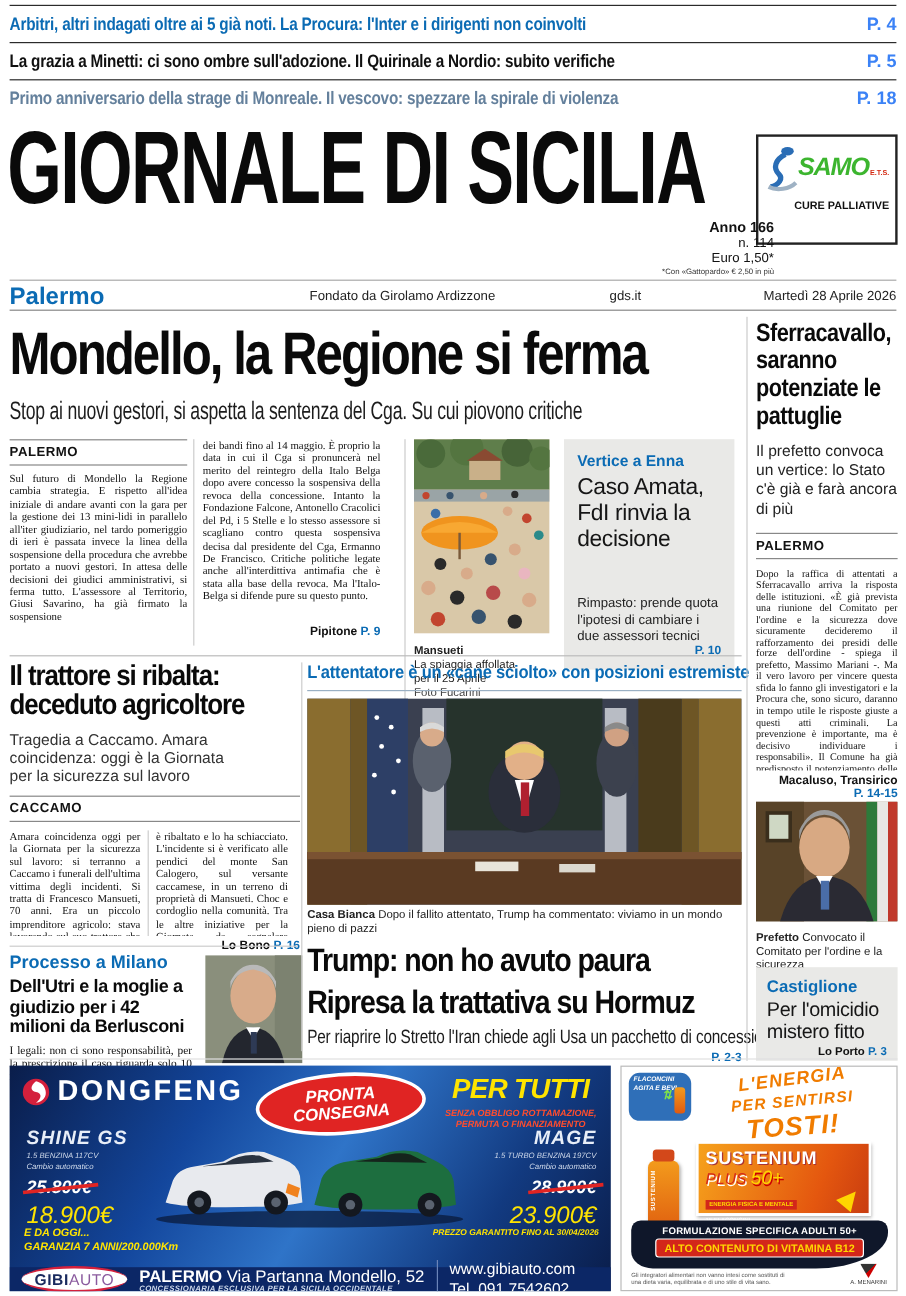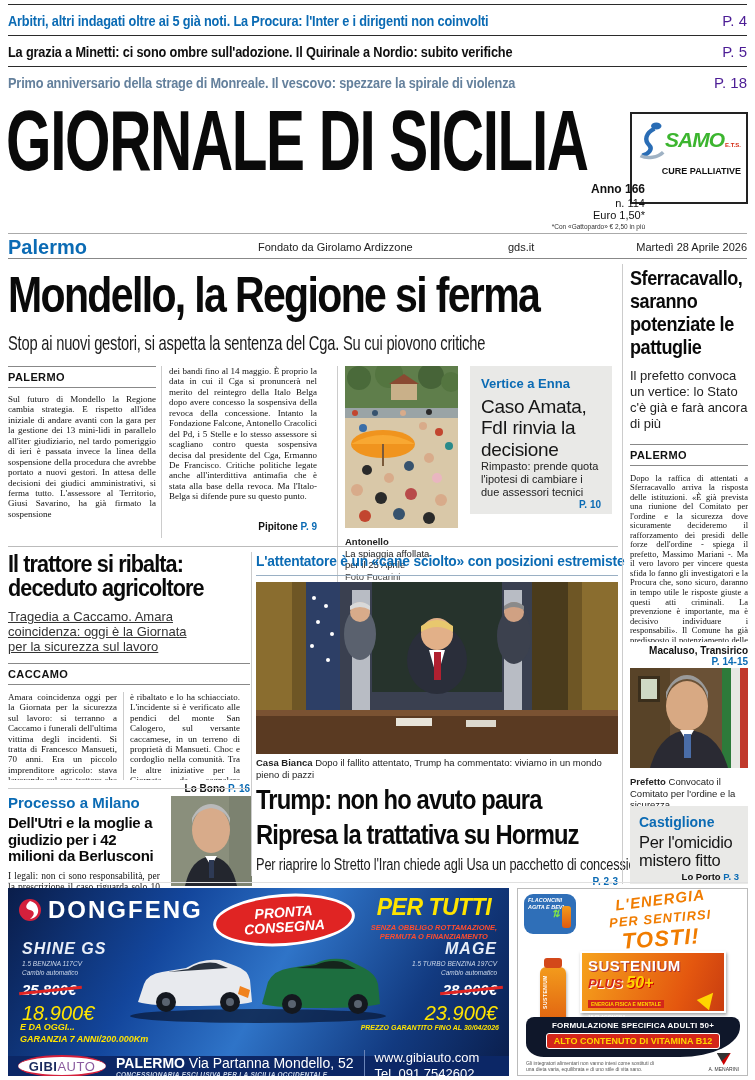--- a/index.html
+++ b/index.html
@@ -10,21 +10,21 @@
   .condense { display:inline-block; transform-origin:0 50%; white-space:nowrap; } .s85{transform:scaleX(.85);}
   .pageref { color:#0b6bb4; font-weight:bold; }
 
   
   .topstrip { position:absolute; top:4px; left:8px; right:8px; }
   .topstrip .row { height:31px; border-top:1px solid #2b2b2b; display:flex; align-items:center; justify-content:space-between; }
   .topstrip .row .txt { font-size:15px; font-weight:bold; letter-spacing:-.2px; }
   .topstrip .row.r1 .txt { color:#0b6bb4; }
   .topstrip .row.r2 .txt { color:#101010; }
   .topstrip .row.r3 .txt { color:#64809c; }
-  .topstrip .pg { font-size:15px; font-weight:normal; color:#4c1d95; white-space:nowrap; }
+  .topstrip .pg { font-size:15px; font-weight:bold; color:#3b82f6; white-space:nowrap; }
 
   
   .masthead-title { position:absolute; left:6px; top:100px; font-size:86px; line-height:.95;
     font-weight:900; letter-spacing:-2px; transform:scaleX(.68); transform-origin:left top;
     white-space:nowrap; color:#0a0a0a; font-family:"Liberation Sans",sans-serif; }
   .samo-box { position:absolute; left:630px; top:112px; width:118px; height:92px;
     border:2px solid #222; background:#fff; padding:4px 5px; }
   .samo-row { display:flex; align-items:center; }
   .samo-brand { font-size:21px; font-weight:bold; font-style:italic; color:#3cb52f; letter-spacing:-1px; }
   .samo-ets { font-size:6px; font-weight:bold; color:#d42a12; margin-left:1px; }
@@ -58,34 +58,34 @@
   .lead-col1 .serif-body { margin-top:6px; height:148px; }
   .lead-col2 { position:absolute; left:169px; top:366px; width:148px; }
   .lead-col2 .serif-body { height:152px; }
   .vsep { position:absolute; width:1px; background:#ccc; }
 
   .photo-col { position:absolute; left:345px; top:366px; width:113px; }
   .caption { font-size:9.5px; line-height:1.22; color:#222; margin-top:4px; }
   .caption .lbl { font-weight:bold; }
   .caption .credit { color:#444; }
 
-  .enna-box { position:absolute; left:470px; top:366px; width:142px; height:148px;
+  .enna-box { position:absolute; left:470px; top:366px; width:142px; height:192px;
     background:#e9e9e7; padding:10px 11px; display:flex; flex-direction:column; }
   .enna-box .kick { font-size:13px; font-weight:bold; color:#0b6bb4; }
   .enna-box .hl { font-size:19px; line-height:1.12; font-weight:400; color:#161616; margin-top:5px; letter-spacing:-.3px; }
   .enna-box .sub { font-size:11px; line-height:1.2; color:#222; margin-top:auto; }
   .enna-box .pg { text-align:right; font-size:10px; }
 
   .lead-divider { position:absolute; left:8px; top:546px; width:610px; border-top:1px solid #bbb; }
 
   
   .tractor { position:absolute; left:8px; top:552px; width:242px; }
   .tractor .hl { font-size:24px; font-weight:800; line-height:1.02; letter-spacing:-1px;
     transform:scaleX(.9); transform-origin:left top; white-space:nowrap; color:#0a0a0a; }
-  .tractor .deck { font-size:13px; line-height:1.15; color:#333; margin-top:9px; width:190px;text-decoration:underline; }
+  .tractor .deck { font-size:13px; line-height:1.15; color:#333; margin-top:9px; width:190px; }
   .tractor .kicker-bar { margin-top:8px; }
   .tractor-cols { display:flex; margin-top:7px; }
   .tractor-cols .c { width:116px; }
   .tractor-cols .c1 { border-right:1px solid #ccc; padding-right:6px; }
   .tractor-cols .c2 { padding-left:6px; }
   .tractor-cols .serif-body { height:88px; }
   .tractor-rule { position:absolute; left:8px; top:788px; width:240px; border-top:1px solid #ccc; }
 
   
   .dellutri { position:absolute; left:8px; top:794px; width:244px; }
@@ -169,21 +169,21 @@
   .su-badge .arrows { position:absolute; right:16px; top:14px; color:#7fe24a; font-size:10px; }
   .su-arc { position:absolute; left:60px; top:2px; width:165px; text-align:center; color:#f07c00;
     font-weight:bold; font-style:italic; text-shadow:0 0 2px #fff; }
   .su-arc .a1 { font-size:15px; transform:rotate(-7deg); display:inline-block; letter-spacing:1px; }
   .su-arc .a2 { font-size:13px; transform:rotate(-5deg); display:inline-block; margin-top:-2px; letter-spacing:1px; }
   .su-arc .a3 { font-size:22px; transform:rotate(-4deg); display:inline-block; margin-top:-1px; letter-spacing:1px; }
   .su-box { position:absolute; left:62px; top:62px; width:146px; height:62px;
     background:linear-gradient(110deg,#f6a21c,#e4570f 70%,#c93d10); border:2px solid #fff;
     box-shadow:1px 2px 3px rgba(0,0,0,.35); padding:4px 6px; }
   .su-box .nm { font-size:15px; font-weight:bold; color:#fff; letter-spacing:.5px; text-shadow:1px 1px 0 #a33; }
-  .su-box .pl { font-size:13px; font-weight:bold; font-style:italic; color:#d3261a; text-shadow:1px 1px 0 #fff; }
+  .su-box .pl { font-size:13px; font-weight:normal; font-style:italic; color:#d3261a; text-shadow:1px 1px 0 #fff; }
   .su-box .pl .y { color:#ffd500; font-size:16px; text-shadow:1px 1px 0 #c00; }
   .su-box .en { display:inline-block; background:#d3261a; color:#ffd500; font-size:5px; font-weight:bold; padding:1px 3px; margin-top:2px; }
   .su-box .ct { font-size:5px; color:#fff; margin-top:4px; }
   .su-arrow { position:absolute; right:8px; bottom:4px; width:0; height:0;
     border-left:8px solid transparent; border-right:8px solid transparent; border-bottom:16px solid #ffd500;
     transform:rotate(40deg); }
   .su-bottle { position:absolute; left:22px; top:78px; width:26px; height:58px;
     background:linear-gradient(#f39b1c,#e06010); border-radius:6px; box-shadow:1px 2px 3px rgba(0,0,0,.3); }
   .su-bottle::before { content:""; position:absolute; left:4px; top:-9px; width:18px; height:10px;
     background:#d3481a; border-radius:3px; }
@@ -290,21 +290,21 @@
       <circle cx="92" cy="112" r="5" fill="#e9b6c0"></circle>
         <circle cx="12" cy="124" r="6" fill="#d8ab8a"></circle>
       <circle cx="36" cy="132" r="6" fill="#2a2a2a"></circle>
         <circle cx="66" cy="128" r="6" fill="#b84a4a"></circle>
       <circle cx="96" cy="134" r="6" fill="#d8ab8a"></circle>
         <circle cx="54" cy="148" r="6" fill="#37536e"></circle>
       <circle cx="20" cy="150" r="6" fill="#c2452f"></circle>
         <circle cx="84" cy="152" r="6" fill="#2a2a2a"></circle>
     </svg>
     <div class="caption">
-      <div class="lbl">Antonello</div>
+      <div class="lbl">Mansueti</div>
       <div>La spiaggia affollata</div>
       <div>per il 25 Aprile</div>
       <div class="credit">Foto Fucarini</div>
     </div>
   </div>
 
   <div class="enna-box">
     <div class="kick">Vertice a Enna</div>
     <div class="hl">Caso Amata, FdI rinvia la decisione</div>
     <div class="sub">Rimpasto: prende quota l'ipotesi di cambiare i due assessori tecnici</div>

